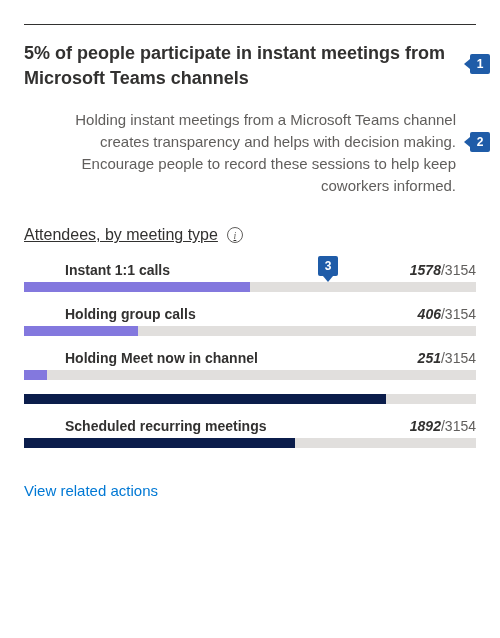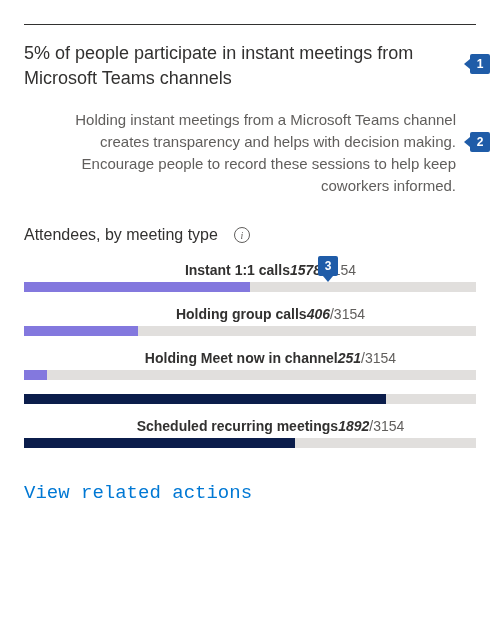--- a/index.html
+++ b/index.html
@@ -12,38 +12,39 @@
       color: #323130;
       position: relative;
     }
     .divider {
       border-top: 1px solid #323130;
       margin-bottom: 16px;
       width: 100%;
     }
     .insight-title {
       font-size: 18px;
-      font-weight: 400;
+      font-weight: 700;
       line-height: 1.4;
       margin-bottom: 18px;
       padding-right: 20px;
     }
     .insight-desc {
       font-size: 15px;
       line-height: 1.45;
       color: #605e5c;
       margin-bottom: 30px;
       padding-right: 20px;
       text-align: right;
     }
     .section-header {
       display: flex;
       align-items: center;
-      gap: 16px;
+      gap: 9px;
       margin-bottom: 18px;
+      text-decoration: underline;
     }
     .section-title {
       font-size: 16px;
       color: #323130;
     }
     .info-icon {
       width: 16px;
       height: 16px;
       border: 1px solid #605e5c;
       border-radius: 50%;
@@ -54,21 +55,21 @@
       color: #605e5c;
       font-style: italic;
       font-family: Georgia, serif;
       cursor: pointer;
     }
     .bar-row {
       margin-bottom: 14px;
     }
     .bar-header {
       display: flex;
-      justify-content: center;
+      justify-content: space-between;
       align-items: baseline;
       margin-bottom: 4px;
       margin-left: 41px;
     }
     .bar-label {
       font-size: 14px;
       font-weight: 600;
     }
     .bar-value-wrap {
       font-size: 14px;
@@ -88,25 +89,24 @@
       position: relative;
     }
     .bar-fill {
       height: 100%;
       position: absolute;
       left: 0;
       top: 0;
     }
     .link-action {
       color: #0078d4;
-      font-size: 19px;
+      font-size: 15px;
       cursor: pointer;
       margin-top: 20px;
       display: inline-block;
-      font-family: Liberation Mono, monospace;
     }
     .callout {
       position: absolute;
       background: #1f5ca8;
       color: #fff;
       font-size: 12px;
       font-weight: 600;
       min-width: 20px;
       height: 20px;
       padding: 0 6px;

